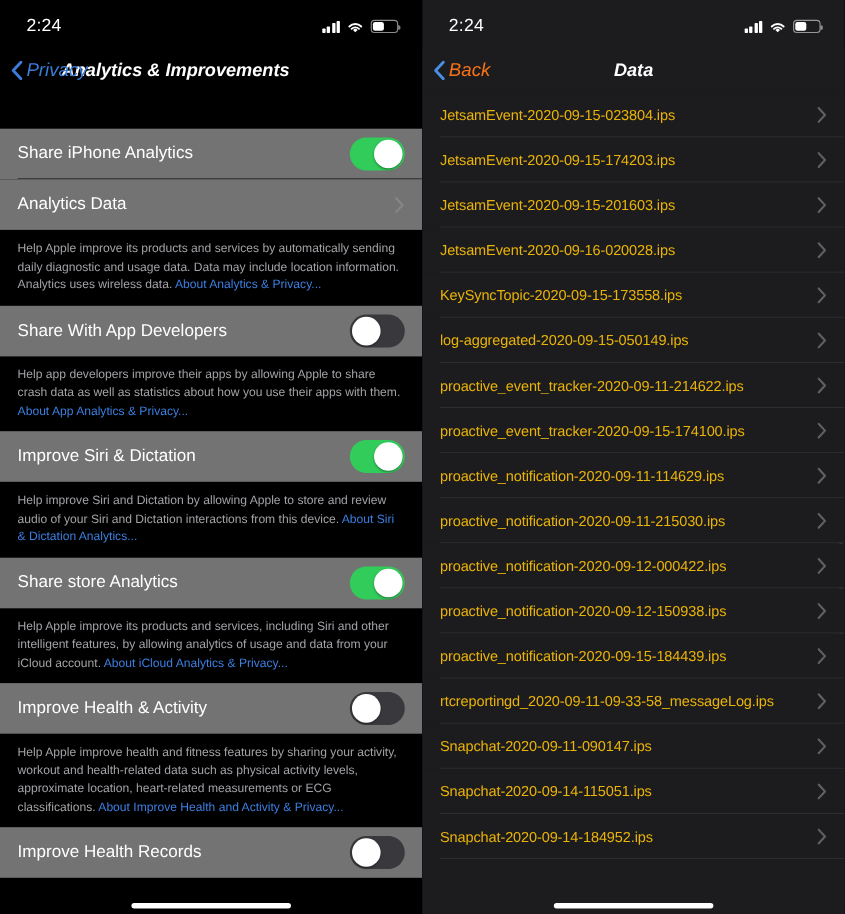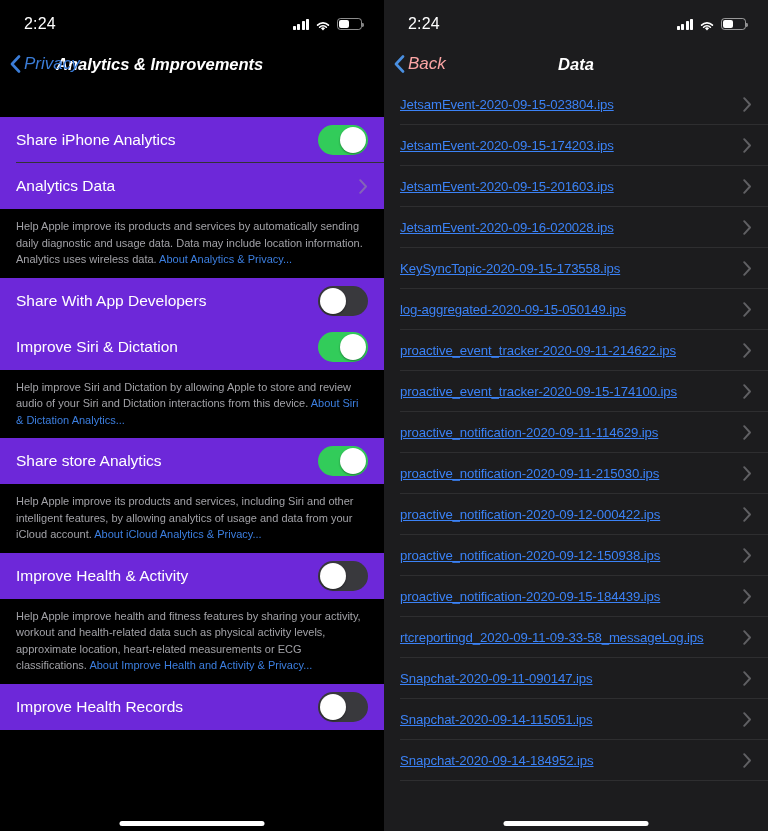--- a/index.html
+++ b/index.html
@@ -46,36 +46,36 @@
   
   .navbar {
     height: 40px; position: relative; display: flex; align-items: center;
     background: #000; padding: 0 10px; font-style: italic;
   }
   .phone.right .navbar { background: #1C1C1E; }
   .back {
     display: flex; align-items: center; color: #3B7DD8;
     font-size: 17px; z-index: 3; cursor: pointer;
   }
-  .phone.right .back { color: #fca5a5; justify-content: space-between; }
+  .phone.right .back { color: #f97316; justify-content: space-between; }
   .chev-back {
     width: 11px; height: 18px; margin-right: 3px; position: relative; flex: none;
   }
   .nav-title {
     position: absolute; left: 0; right: 0; text-align: center;
     color: #fff; font-size: 16.5px; font-weight: bold;
     pointer-events: none;
   }
   .phone.left .nav-title { text-align: left; padding-left: 56px; }
 
   
   .left-body { position: relative; height: 747px; overflow: hidden; }
   .gap { background: #000; }
   .cell {
-    background: #6d28d9; height: 46px; display: flex; align-items: center;
+    background: #737373; height: 46px; display: flex; align-items: center;
     padding: 0 16px; position: relative; justify-content: flex-end;
   }
   .cell-label { color: #fff; font-size: 15.5px; flex: 1; }
   .hairline {
     position: absolute; left: 16px; right: 0; bottom: 0;
     height: 1px; background: #333336;
   }
   .toggle {
     width: 50px; height: 30px; border-radius: 15px; position: relative; flex: none;
     cursor: pointer;
@@ -98,22 +98,22 @@
   }
   .footer-text a { color: #3C7FE0; text-decoration: none; }
 
   
   .right-body { position: relative; height: 747px; overflow: hidden; background: #1C1C1E; }
   .drow {
     height: 41px; display: flex; align-items: center; padding: 0 16px;
     position: relative; background: #1C1C1E;
   }
   .drow-label {
-    color: #3b82f6; font-size: 13.2px; flex: 1; white-space: nowrap;
-    overflow: hidden; letter-spacing: -.1px; text-decoration: underline;
+    color: #eab308; font-size: 13.2px; flex: 1; white-space: nowrap;
+    overflow: hidden; letter-spacing: -.1px;
   }
   .drow .hairline { background: #2E2E30; left: 16px; }
   .scrollbar {
     position: absolute; right: 2px; top: 370px; width: 3px; height: 126px;
     background: #A8A8AD; border-radius: 2px;
   }
 
   
   .home-ind {
     position: absolute; bottom: 5px; left: 50%; transform: translateX(-50%);
@@ -175,20 +175,21 @@
               <path d="M1.2 1.2 L7 7.5 L1.2 13.8" stroke="#98989D" stroke-width="1.9" fill="none" stroke-linecap="round" stroke-linejoin="round"></path>
             </svg></span>
         </div>
         <div class="footer-text"><span>Help Apple improve its products and services by automatically sending daily diagnostic and usage data. Data may include location information. Analytics uses wireless data. </span><a href="#">About Analytics &amp; Privacy...</a></div>
         <div class="cell">
           <div class="cell-label">Share With App Developers</div>
           <div class="toggle off">
             <div class="knob"></div>
           </div>
         </div>
+        <div class="footer-text"><span>Help app developers improve their apps by allowing Apple to share crash data as well as statistics about how you use their apps with them. </span><a href="#">About App Analytics &amp; Privacy...</a></div>
         <div class="cell">
           <div class="cell-label">Improve Siri &amp; Dictation</div>
           <div class="toggle on">
             <div class="knob"></div>
           </div>
         </div>
         <div class="footer-text"><span>Help improve Siri and Dictation by allowing Apple to store and review audio of your Siri and Dictation interactions from this device. </span><a href="#">About Siri &amp; Dictation Analytics...</a></div>
         <div class="cell">
           <div class="cell-label">Share store Analytics</div>
           <div class="toggle on">

